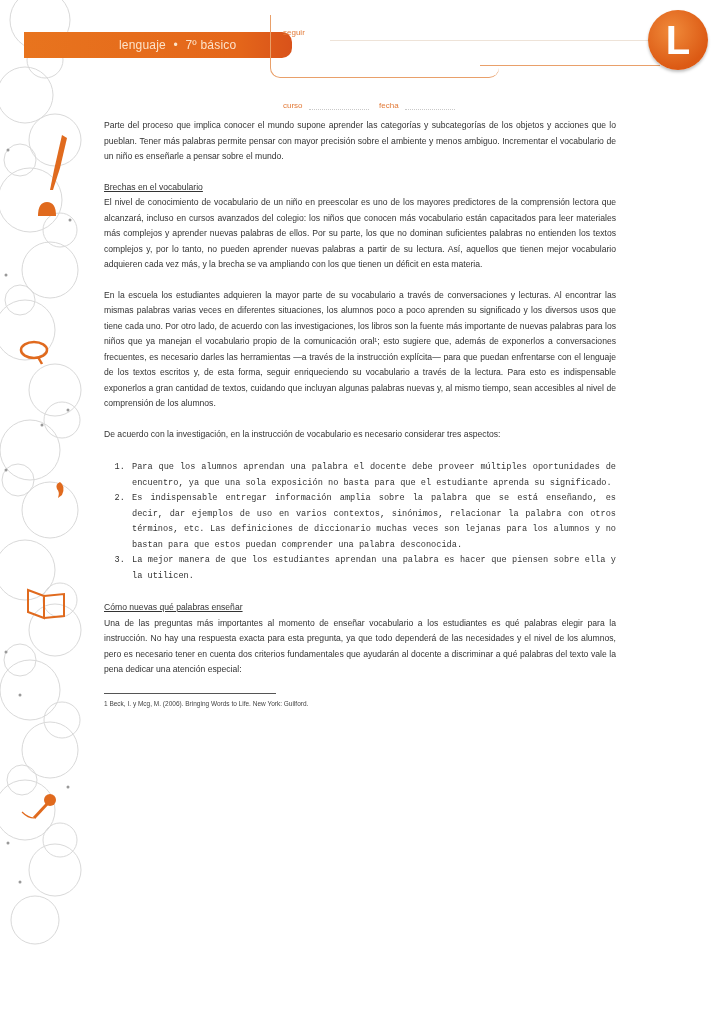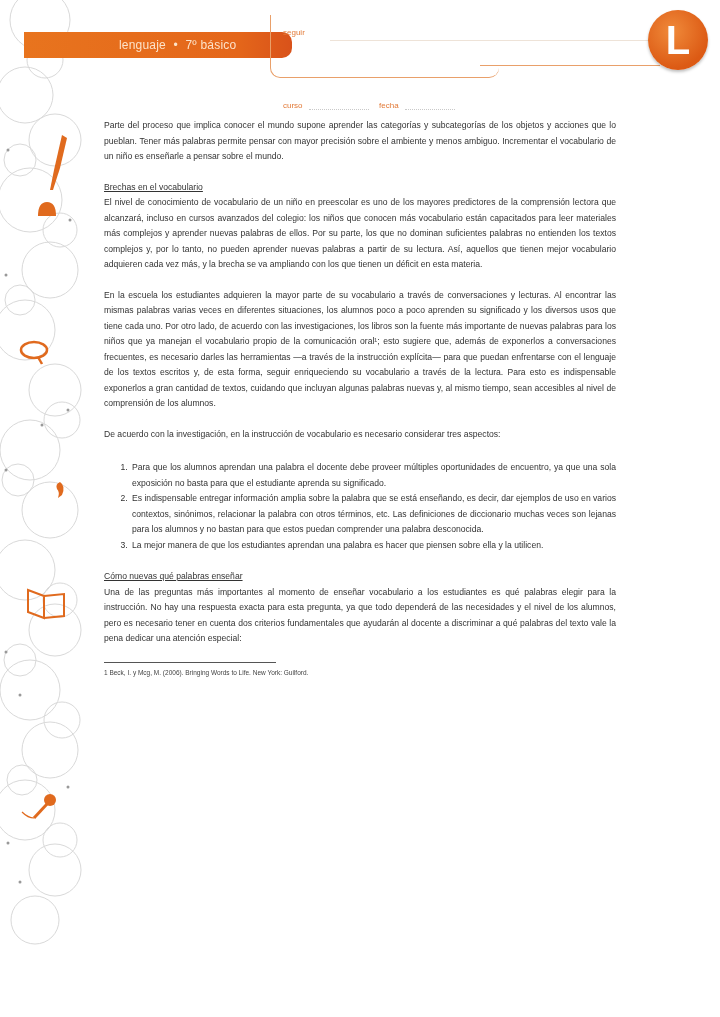--- a/index.html
+++ b/index.html
@@ -12,21 +12,21 @@
   .row1 { top:13px; }
   .row2 { top:38px;margin-top:48px; }
   .line { display:inline-block; border-bottom:1px dotted #c9c9c9; vertical-align:bottom; height:8px; }
   .top-rule { position:absolute; left:480px; top:65px; width:180px; border-top:1.5px solid #e9a06a; }
   .top-rule2 { position:absolute; left:330px; top:40px; width:320px; border-top:1px solid #eee3d8; }
   .badge { position:absolute; left:648px; top:10px; width:60px; height:60px; border-radius:50%; background:radial-gradient(circle at 40% 35%,#f08a3a,#dc5a14 70%); box-shadow:0 2px 3px rgba(0,0,0,0.25); color:#fff; font-weight:bold; font-size:40px; text-align:center; line-height:60px; }
   .content { position:absolute; left:104px; top:118px; width:512px; font-size:8.6px; line-height:15.5px; color:#333; text-align:justify; }
   .title { text-align:center; font-weight:bold; margin-bottom:16px; }
   p { margin:0 0 15px 0; }
   .sec-title { text-decoration:underline; display:block; }
-  ol { margin:12px 0 16px 0; padding-left:26px; }
+  ol { margin:12px 0 16px 0; padding-left:26px;font-family:Liberation Mono, monospace; }
   ol li { padding-left:2px; }
   .footnote-rule { width:172px; border-top:1px solid #555; margin-top:10px; }
   .footnote { font-size:6.5px; margin-top:2px; color:#444; }
 </style>
 </head>
 <body>
 
 <svg class="deco" viewBox="0 0 95 1017" xmlns="http://www.w3.org/2000/svg">
   <g fill="none" stroke="#d9d9d9" stroke-width="1">
     <circle cx="40" cy="20" r="30"></circle>

